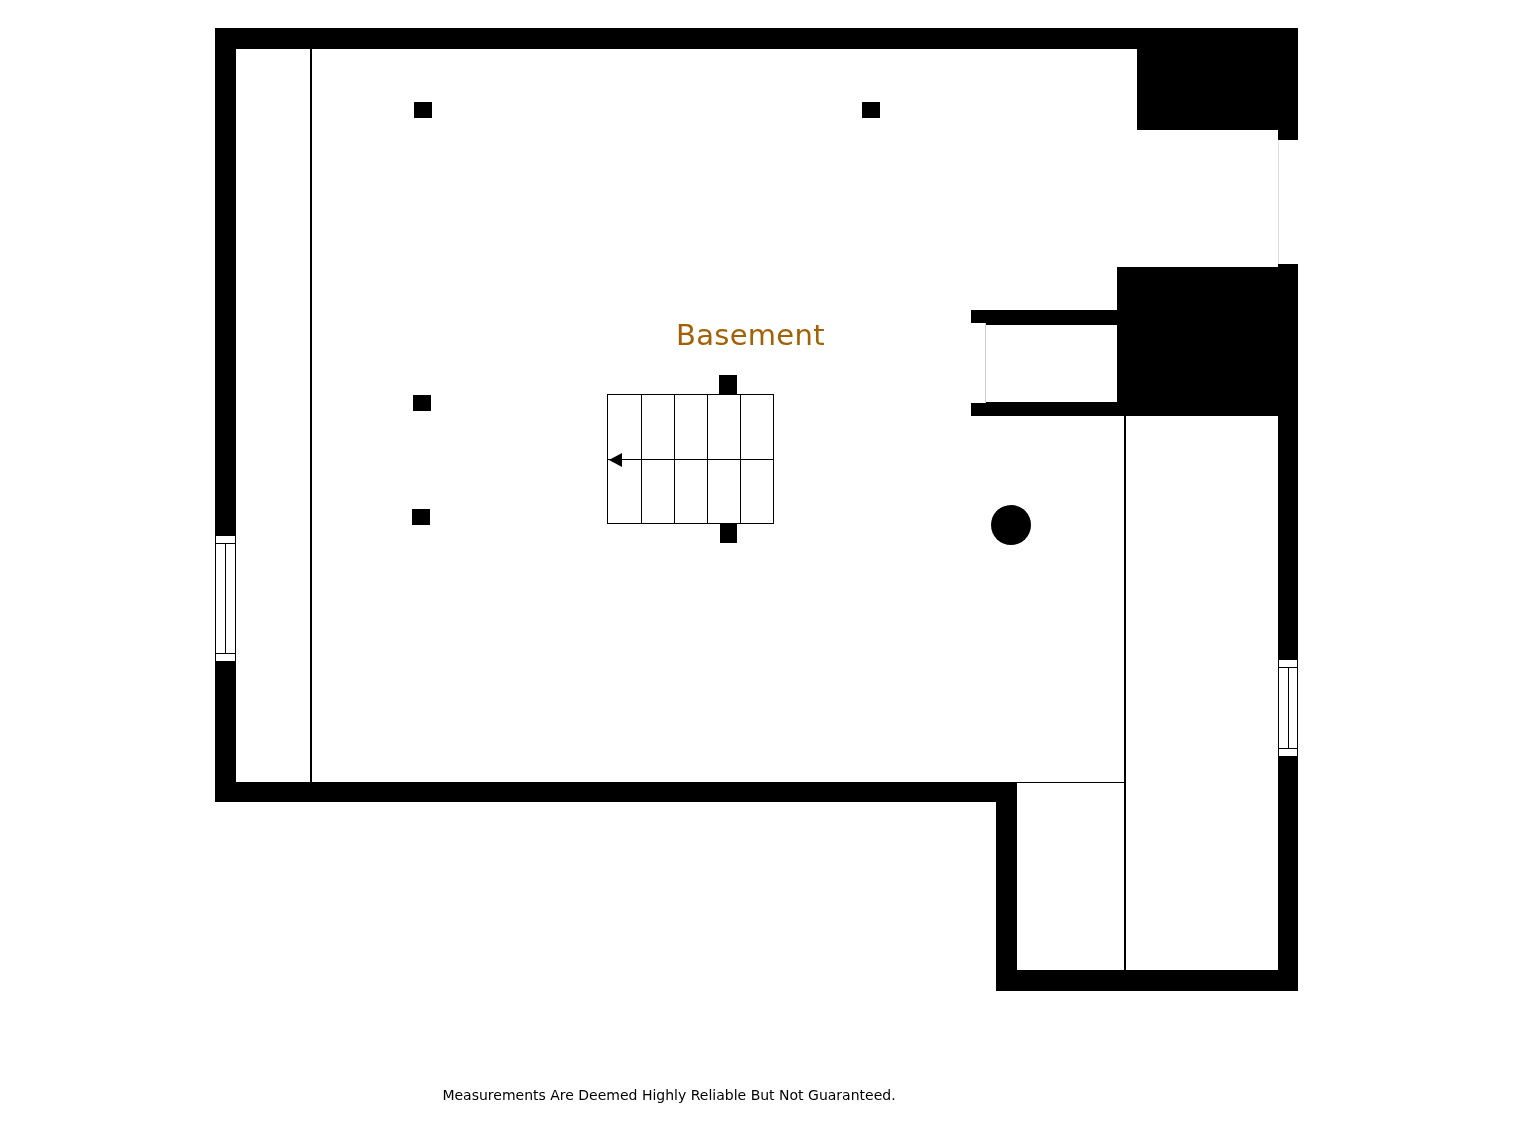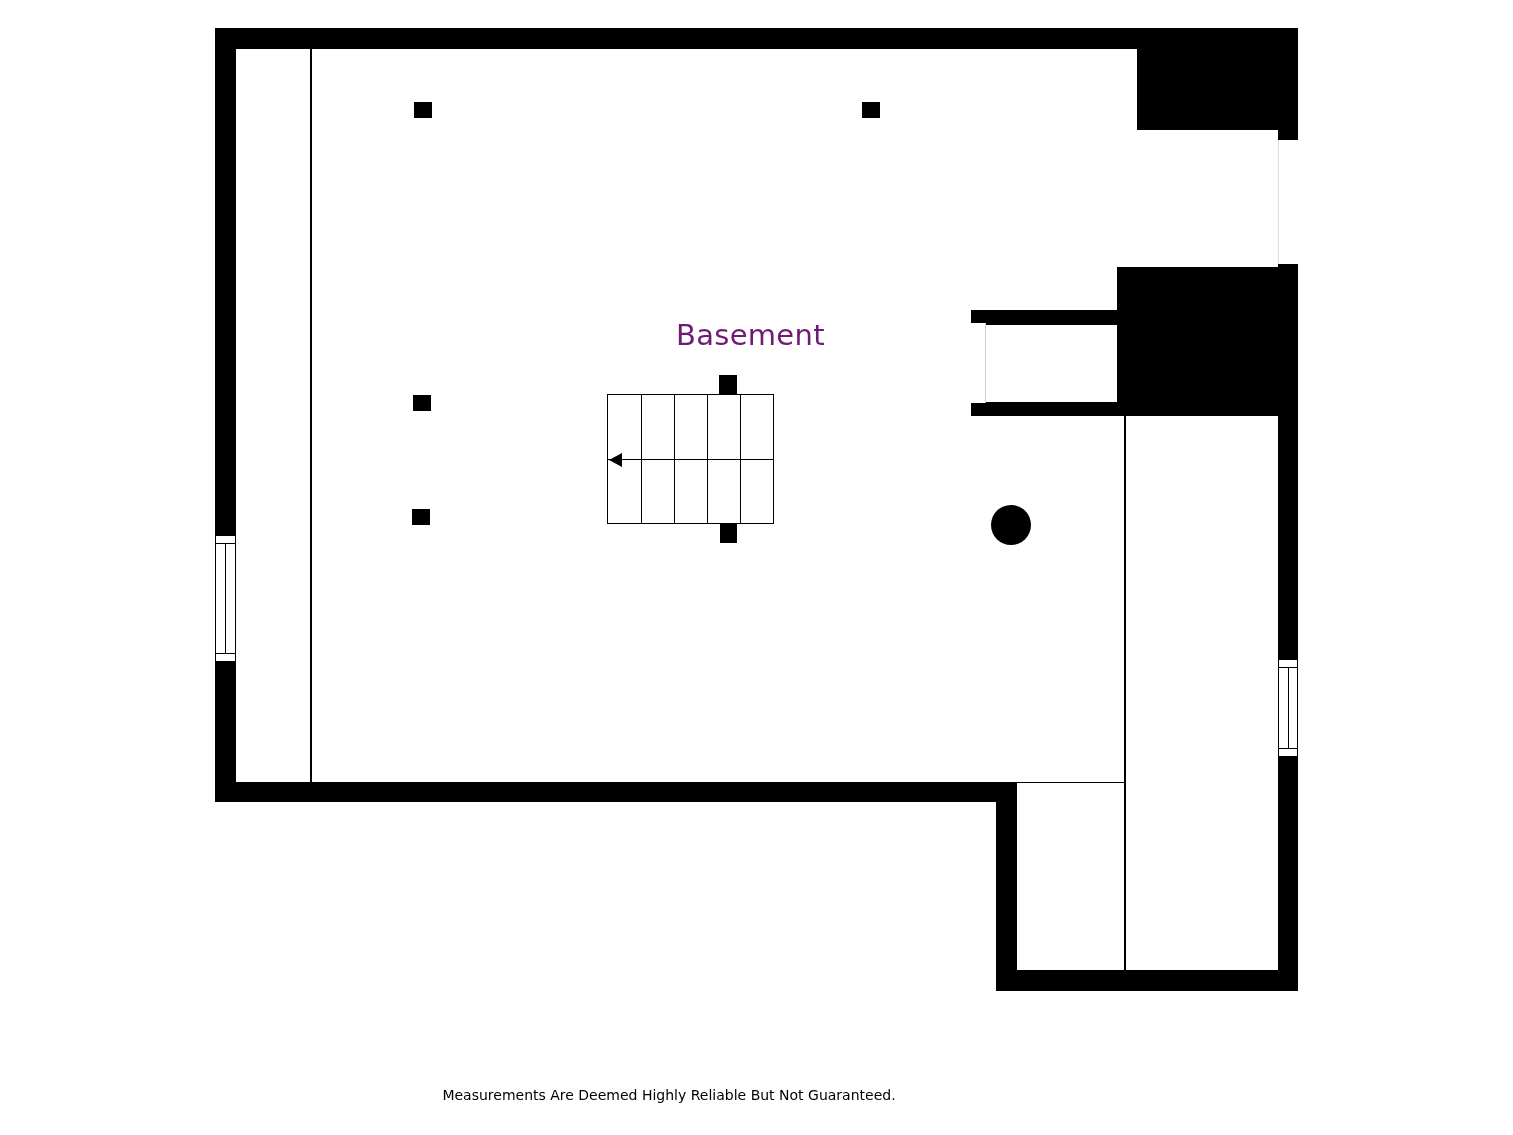--- a/index.html
+++ b/index.html
@@ -3,21 +3,21 @@
 <meta charset="utf-8">
 <style>
   html, body { margin:0; padding:0; background:#ffffff; }
   body { width:1513px; height:1135px; position:relative; overflow:hidden; font-family:"DejaVu Sans", sans-serif; }
   .abs { position:absolute; }
   .wall { position:absolute; background:#000; }
   .line { position:absolute; background:#000; }
   .post { position:absolute; background:#000; }
   .win { position:absolute; background:#fff; border:1px solid #000; box-sizing:border-box; }
   .opening { position:absolute; background:#fff; }
-  #room-label { position:absolute; left:676px; top:318px; font-size:29px; color:#701a75; letter-spacing:0.3px; }
+  #room-label { position:absolute; left:676px; top:318px; font-size:29px; color:#a16207; letter-spacing:0.3px; }
   #disclaimer { position:absolute; left:0; width:1338px; top:1087px; text-align:center; font-size:14px; color:#000; }
   #stairs { position:absolute; left:607px; top:394px; width:167px; height:130px; border:1px solid #000; box-sizing:border-box; }
   #stairs .tread { position:absolute; top:0; bottom:0; width:1px; background:#000; }
   #stairs .mid { position:absolute; left:0; right:0; top:64px; height:1px; background:#000; }
   #stairs .arrow { position:absolute; left:1px; top:58px; width:0; height:0; border-top:7px solid transparent; border-bottom:7px solid transparent; border-right:13px solid #000; }
   #column { position:absolute; left:991px; top:505px; width:40px; height:40px; border-radius:50%; background:#000; }
 </style>
 </head>
 <body>
 

